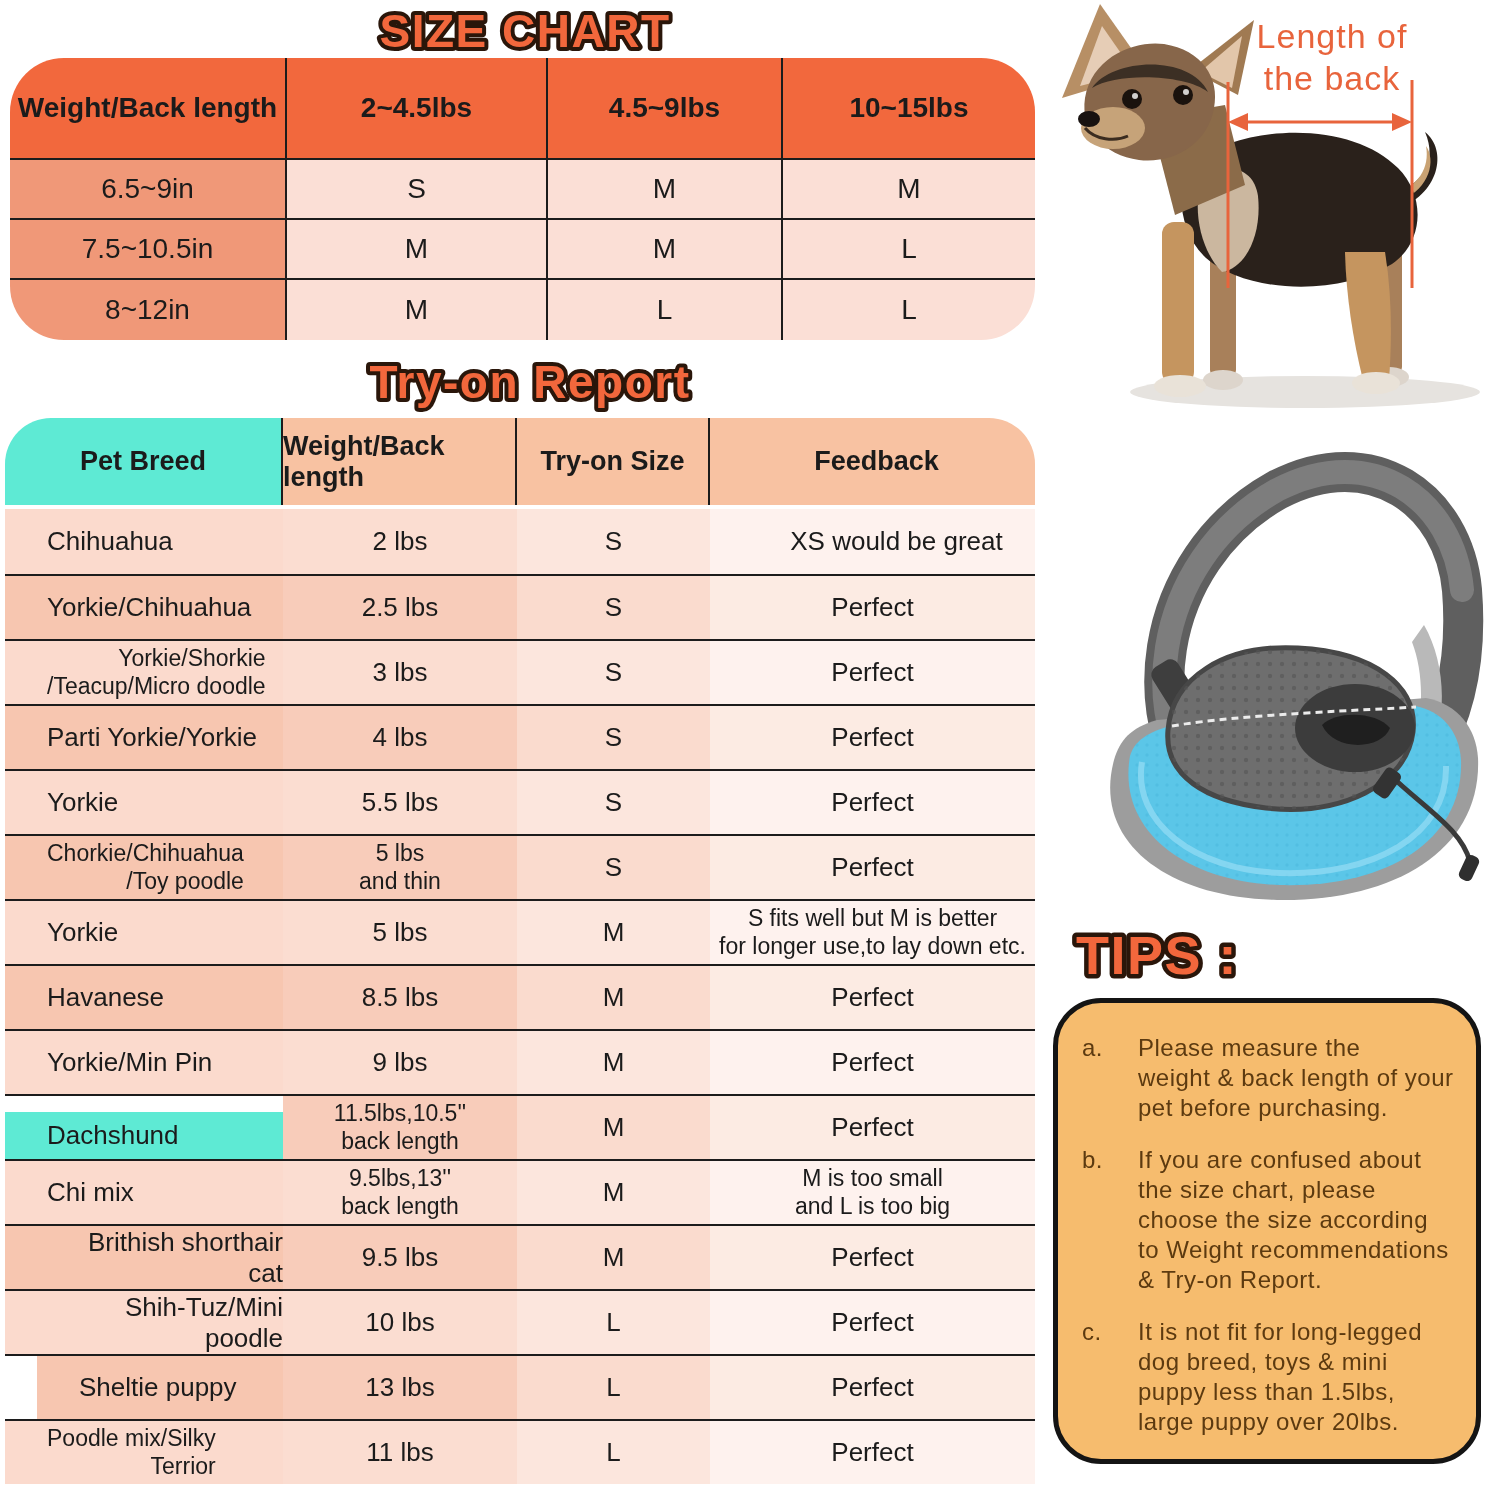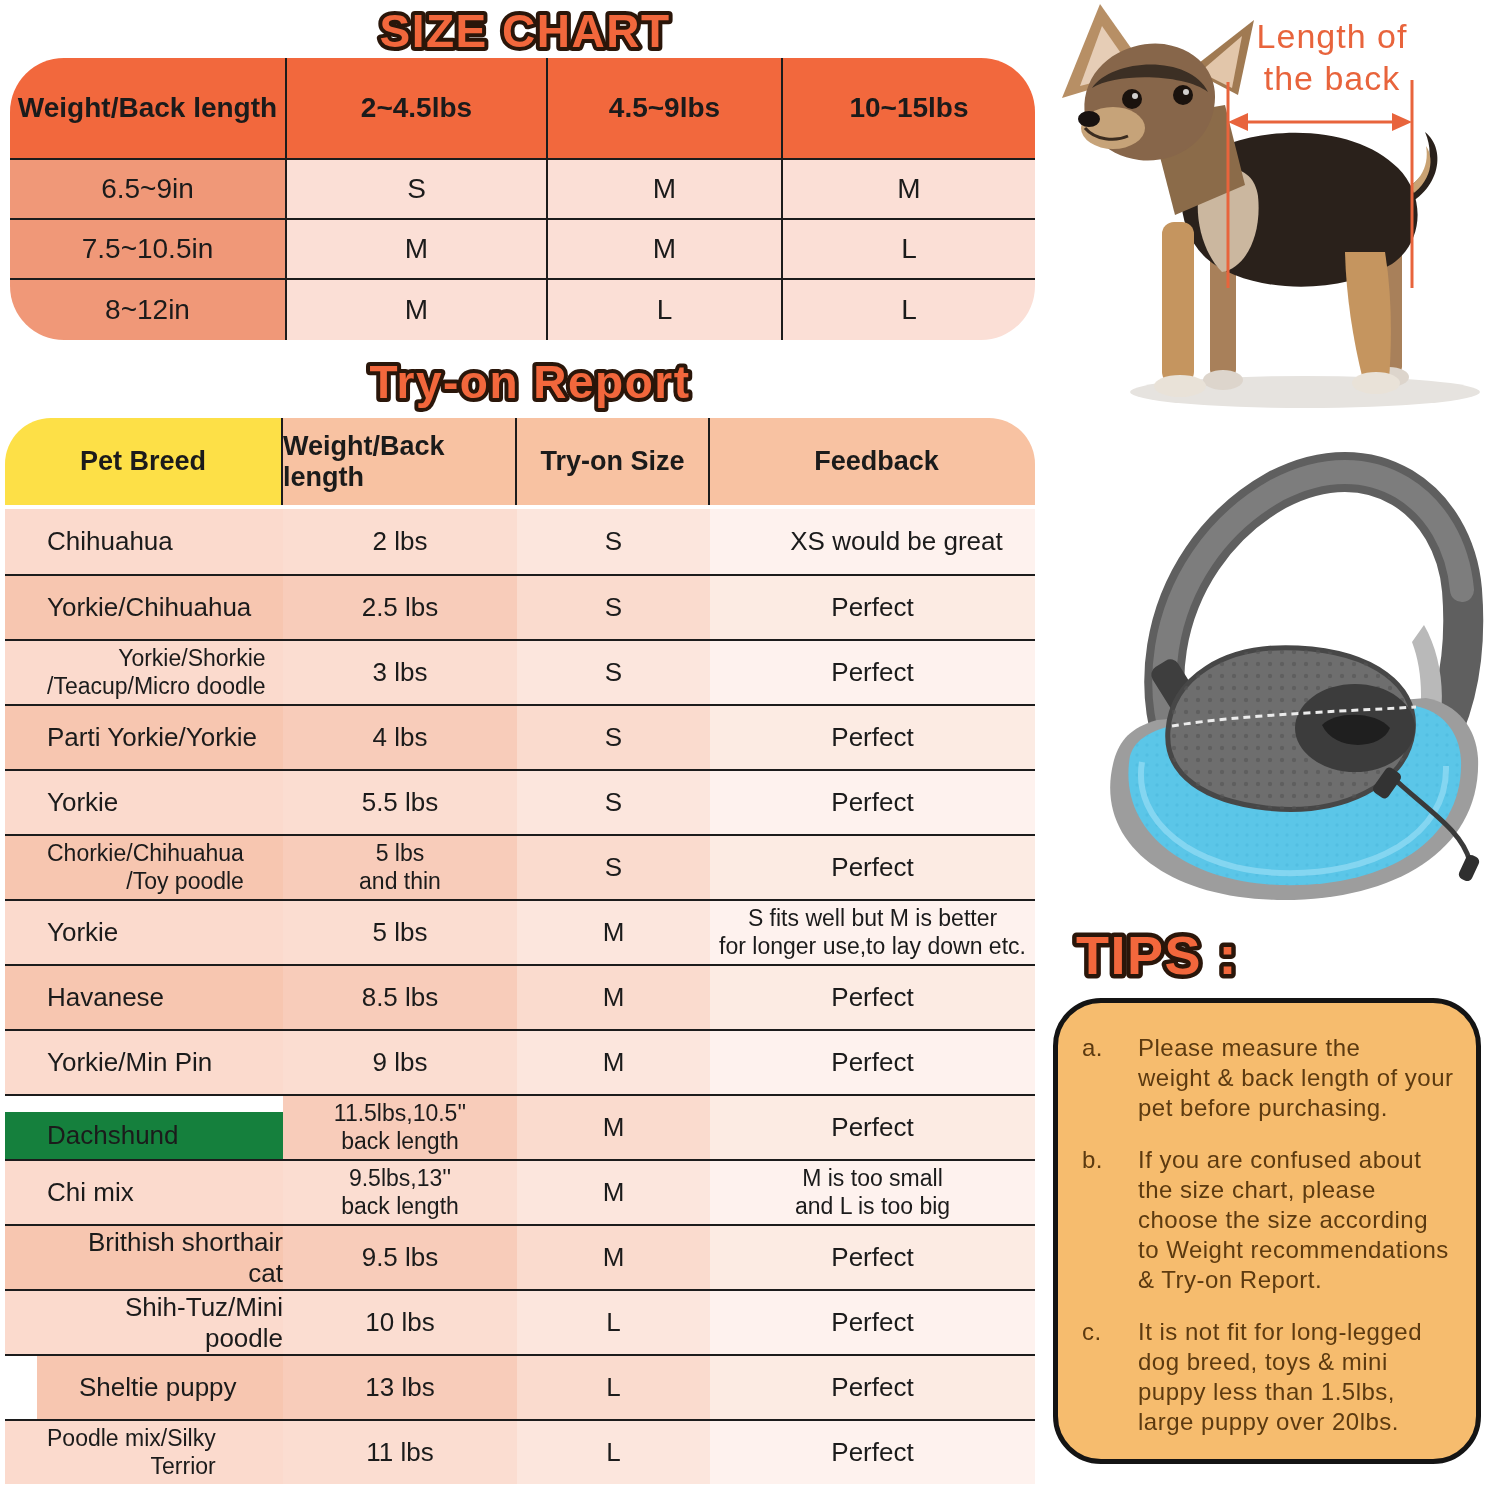--- a/index.html
+++ b/index.html
@@ -130,21 +130,21 @@
     <text class="ann" x="292" y="48" text-anchor="middle" fill="#e8643c"><tspan fill="#e8643c">Length of</tspan></text>
     <text class="ann" x="292" y="90" text-anchor="middle" fill="#e8643c"><tspan fill="#e8643c">the back</tspan></text>
   </svg>
 
   <svg class="title" style="left:330px;top:352px" width="400" height="62">
     <text class="bubble accent" x="200" y="46" text-anchor="middle" fill="#f2673c">Try-on Report</text>
   </svg>
 
   <div class="tryon-table">
     <div class="tryon-header" id="tryonHeader">
-        <div class="th-cell" style="background: #fde047;">Pet Breed</div>
+        <div class="th-cell" style="background: #5eead4;">Pet Breed</div>
         <div class="th-cell" style="background: rgb(248, 194, 162);">Weight/Back length</div>
         <div class="th-cell" style="background: rgb(248, 194, 162);">Try-on Size</div>
         <div class="th-cell" style="background: rgb(248, 194, 162); padding-left: 8px;">Feedback</div>
       </div>
     <div class="tryon-body" id="tryonBody">
         <div class="tr-row">
           <div class="tr-cell c0" style="background: rgb(251, 218, 205);">Chihuahua</div>
           <div class="tr-cell c1" style="background: rgb(251, 221, 209);">2 lbs</div>
           <div class="tr-cell c2" style="background: rgb(252, 230, 221);">S</div>
           <div class="tr-cell c3" style="background: rgb(254, 242, 238); padding-left: 48px;">XS would be great</div>
@@ -195,21 +195,21 @@
           <div class="tr-cell c2" style="background: rgb(250, 219, 206);">M</div>
           <div class="tr-cell c3" style="background: rgb(252, 235, 227);">Perfect</div>
         </div>
         <div class="tr-row">
           <div class="tr-cell c0" style="background: rgb(251, 218, 205);">Yorkie/Min Pin</div>
           <div class="tr-cell c1" style="background: rgb(251, 221, 209);">9 lbs</div>
           <div class="tr-cell c2" style="background: rgb(252, 230, 221);">M</div>
           <div class="tr-cell c3" style="background: rgb(254, 242, 238);">Perfect</div>
         </div>
         <div class="tr-row">
-          <div class="tr-cell c0" style="background: #15803d; margin-top: 16px;">Dachshund</div>
+          <div class="tr-cell c0" style="background: #5eead4; margin-top: 16px;">Dachshund</div>
           <div class="tr-cell c1 two" style="background: rgb(248, 204, 186);">11.5lbs,10.5''
 back length</div>
           <div class="tr-cell c2" style="background: rgb(250, 219, 206);">M</div>
           <div class="tr-cell c3" style="background: rgb(252, 235, 227);">Perfect</div>
         </div>
         <div class="tr-row">
           <div class="tr-cell c0" style="background: rgb(251, 218, 205);">Chi mix</div>
           <div class="tr-cell c1 two" style="background: rgb(251, 221, 209);">9.5lbs,13''
 back length</div>
           <div class="tr-cell c2" style="background: rgb(252, 230, 221);">M</div>

